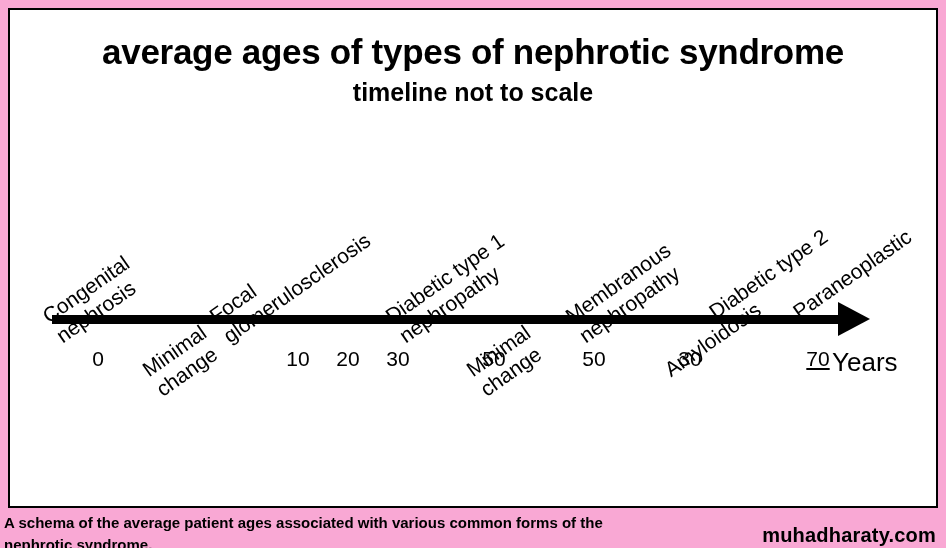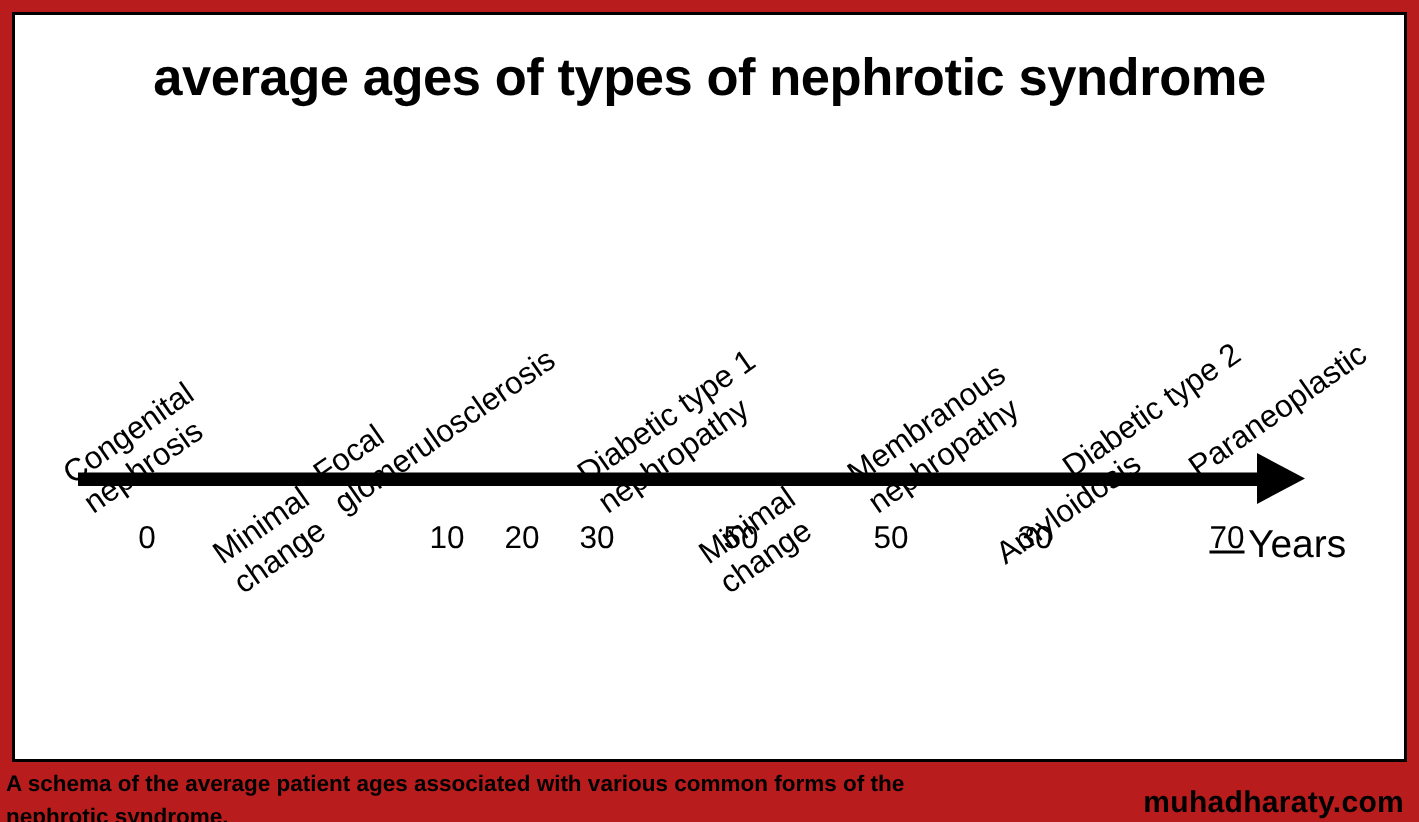--- a/index.html
+++ b/index.html
@@ -13,21 +13,21 @@
     font-family: "Liberation Sans", sans-serif;
     position: relative;
     overflow: hidden;
   }
 
   #page {
     position: absolute;
     left: 0; top: 0;
     width: 946px;
     height: 548px;
-    background: #b91c1c;
+    background: #f9a8d4;
   }
 
   
   #slide {
     position: absolute;
     left: 8px;
     top: 8px;
     width: 930px;
     height: 500px;
     border: 2px solid #000000;
@@ -133,20 +133,21 @@
   }
 </style>
 </head>
 <body>
 
 <div id="page">
 
   <div id="slide">
 
     <div id="title">average ages of types of nephrotic syndrome</div>
+    <div id="subtitle">timeline not to scale</div>
 
     <div id="timeline">
       <div id="axis-line"></div>
       <div id="axis-arrow"></div>
       <div id="ticks-container">
           <div class="tick" style="left: 68px; top: 337px; width: 40px;">0</div>
           <div class="tick" style="left: 268px; top: 337px; width: 40px;">10</div>
           <div class="tick" style="left: 318px; top: 337px; width: 40px;">20</div>
           <div class="tick" style="left: 368px; top: 337px; width: 40px;">30</div>
           <div class="tick" style="left: 464px; top: 337px; width: 40px;">50</div>

